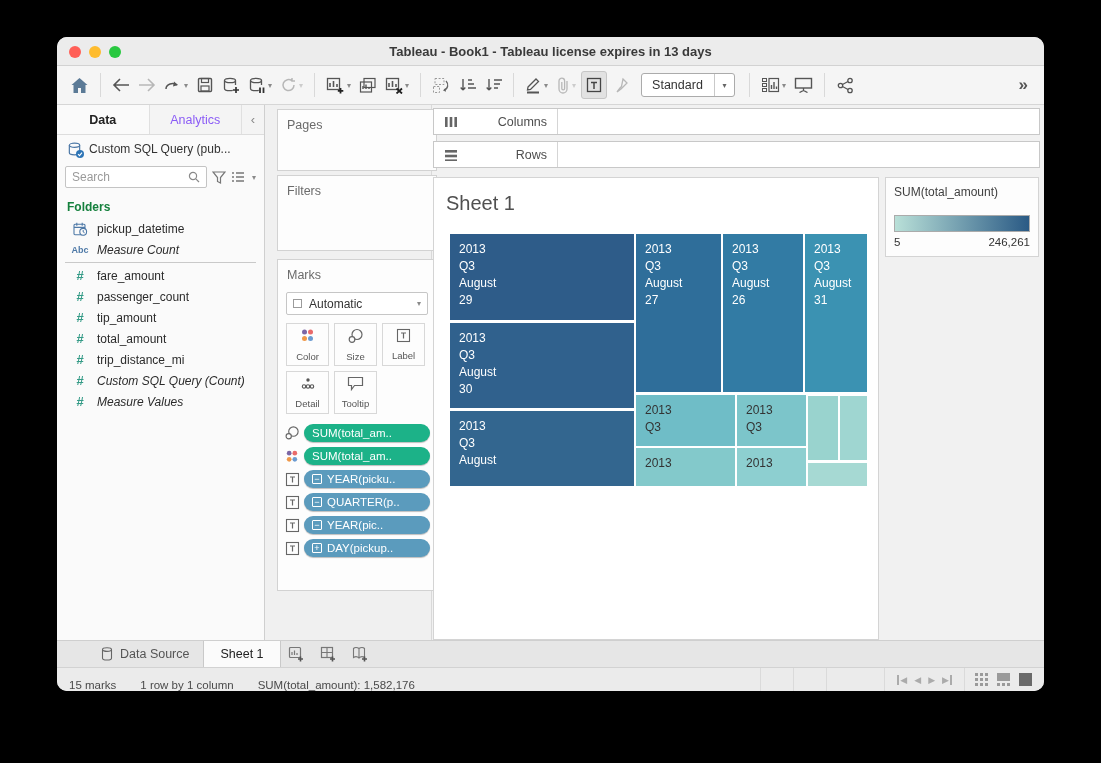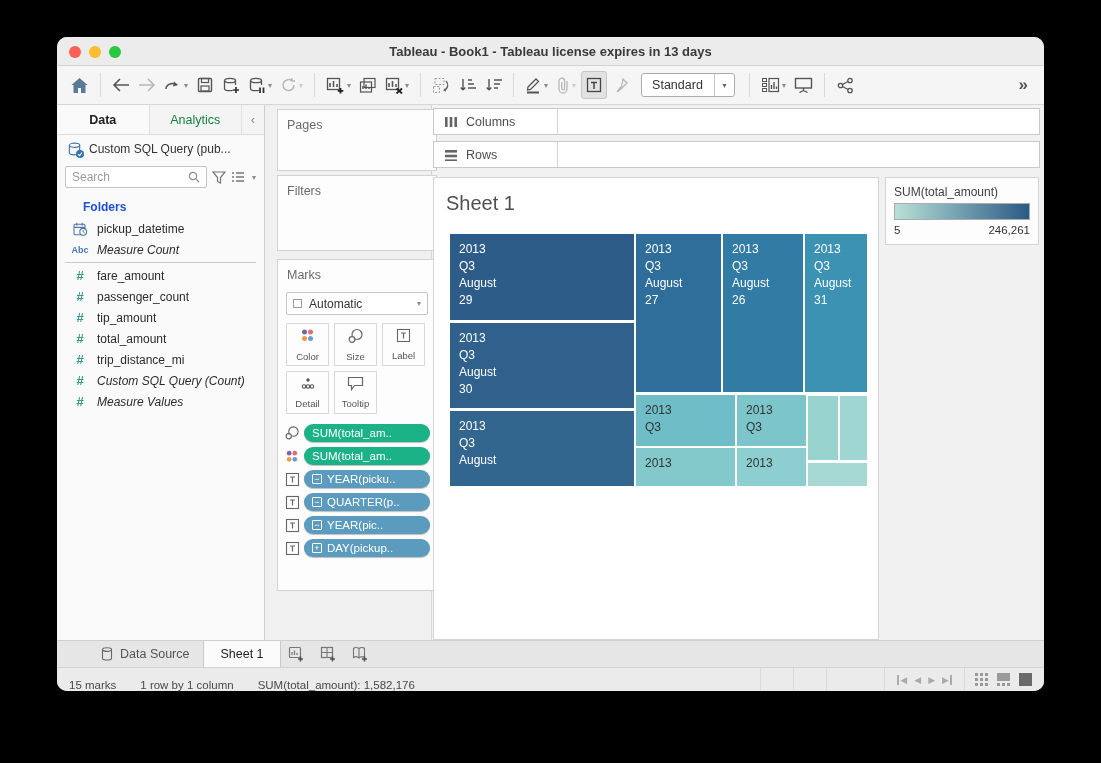--- a/index.html
+++ b/index.html
@@ -27,29 +27,29 @@
   .combo .combo-caret { width:20px; height:100%; border-left:1px solid #C9C9C9; display:flex; align-items:center; justify-content:center; font-size:8px; color:#666; }
   .spacer { flex:1; }
   .overflow-btn { font-size:17px; font-weight:bold; color:#555; padding:0 6px; }
 
   
   .main { flex:1; display:flex; min-height:0; background:#F1F1F1; }
 
   
   .data-panel { width:208px; flex:0 0 208px; background:#FAFAFA; border-right:1px solid #CFCFCF; display:flex; flex-direction:column; }
   .dp-tabs { height:30px; display:flex; align-items:stretch; border-bottom:1px solid #DDD; background:#F4F4F4; }
-  .dp-tab { flex:1; display:flex; align-items:center; justify-content:center; font-size:12.5px; color:#15803d; border-right:1px solid #E0E0E0; }
+  .dp-tab { flex:1; display:flex; align-items:center; justify-content:center; font-size:12.5px; color:#8b5cf6; border-right:1px solid #E0E0E0; }
   .dp-tab.active { background:#FAFAFA; font-weight:bold; color:#222; }
   .dp-collapse { width:22px; display:flex; align-items:center; justify-content:center; color:#888; font-size:13px; }
   .dp-datasource { height:28px; display:flex; align-items:center; gap:7px; padding:0 10px; font-size:12px; color:#333; }
   .dp-search-row { height:28px; display:flex; align-items:center; padding:0 8px; gap:5px; }
   .search-box { flex:1; height:22px; background:#fff; border:1px solid #C4C4C4; border-radius:2px; display:flex; align-items:center; padding:0 6px; }
   .search-box input { border:none; outline:none; flex:1; font-size:12px; color:#333; font-family:"Liberation Sans",sans-serif; background:transparent; width:60px; }
   .search-box input::placeholder { color:#9A9A9A; }
-  .dp-folders { padding:9px 10px 4px 26px; font-size:12px; font-weight:bold; color:#1d4ed8; }
+  .dp-folders { padding:9px 10px 4px 10px; font-size:12px; font-weight:bold; color:#15803d; }
   .field-list { flex:1; overflow:hidden; }
   .field { height:21px; display:flex; align-items:center; gap:8px; padding:0 10px 0 14px; font-size:12px; color:#2B2B2B; }
   .field .flabel.italic { font-style:italic; }
   .field .ficon { width:18px; display:flex; justify-content:center; align-items:center; flex:0 0 18px; }
   .ficon .hash { color:#359B87; font-weight:bold; font-size:13px; }
   .ficon .abc { color:#4E79A7; font-size:9px; font-weight:bold; }
   .field-sep { border-bottom:1px solid #C9C9C9; margin:2px 8px; }
 
   
   .cards-col { width:167px; flex:0 0 167px; background:#F0F0F0; border-right:1px solid #D9D9D9; position:relative; }
@@ -67,30 +67,30 @@
   .mbtn .mlabel { font-size:9.5px; color:#555; }
   .pill-rows { padding:10px 6px 0 6px; display:flex; flex-direction:column; gap:5px; }
   .pill-row { display:flex; align-items:center; gap:4px; height:18px; }
   .pill-row .rowicon { width:16px; flex:0 0 16px; display:flex; justify-content:center; }
   .pill { flex:1; height:18px; border-radius:9px; color:#fff; font-size:11.5px; display:flex; align-items:center; padding:0 8px; gap:5px; white-space:nowrap; overflow:hidden; box-shadow:0 1px 1px rgba(0,0,0,.25); }
   .pill .pfx { width:10px; height:10px; border:1px solid #fff; border-radius:1px; font-size:9px; line-height:8px; text-align:center; flex:0 0 10px; }
 
   
   .right-region { flex:1; display:flex; flex-direction:column; position:relative; padding:3px 4px 0 1px; }
   .shelf { height:27px; background:#fff; border:1px solid #C8C8C8; display:flex; align-items:center; margin-bottom:6px; }
-  .shelf-label { width:124px; flex:0 0 124px; display:flex; align-items:center; gap:8px; padding:0 10px; border-right:1px solid #D5D5D5; height:100%; font-size:12.5px; color:#4E4E4E; }
+  .shelf-label { width:124px; flex:0 0 124px; display:flex; align-items:center; gap:8px; padding:0 10px; border-right:1px solid #D5D5D5; height:100%; font-size:12.5px; color:#4E4E4E;justify-content:space-between; }
   .work-area { flex:1; display:flex; margin-top:3px; }
   .sheet-card { width:446px; flex:0 0 446px; background:#fff; border:1px solid #D4D4D4; position:relative; }
   .sheet-title { position:absolute; left:12px; top:14px; font-size:20px; color:#505050; }
   .treemap { position:absolute; left:16px; top:56px; width:417px; height:252px; }
   .tm-cell { position:absolute; white-space:pre-line; font-size:12px; line-height:1.42; padding:7px 9px; overflow:hidden; }
 
   .legend-col { margin-left:6px; width:154px; flex:0 0 154px; }
   .legend-card { background:#FDFDFD; border:1px solid #D4D4D4; padding:7px 8px 8px 8px; }
-  .legend-title { font-size:12px; color:#3F3F3F; margin-bottom:4px; }
+  .legend-title { font-size:12px; color:#3F3F3F; margin-bottom:16px; }
   .legend-bar { height:17px; border:1px solid #ABABAB; margin-bottom:4px; }
   .legend-minmax { display:flex; justify-content:space-between; font-size:11.5px; color:#333; }
 
   
   .tabs-row { height:27px; flex:0 0 27px; background:#E6E6E6; border-top:1px solid #CFCFCF; display:flex; align-items:stretch; }
   .ds-tab { display:flex; align-items:center; gap:7px; padding:0 14px 0 10px; font-size:12.5px; color:#555;margin-left:34px; }
   .sheet-tab { display:flex; align-items:center; padding:0 16px; font-size:12.5px; color:#222; background:#FBFBFB; border-left:1px solid #C9C9C9; border-right:1px solid #C9C9C9; }
   .newtab-btn { width:32px; display:flex; align-items:center; justify-content:center; color:#777; }
 
   

